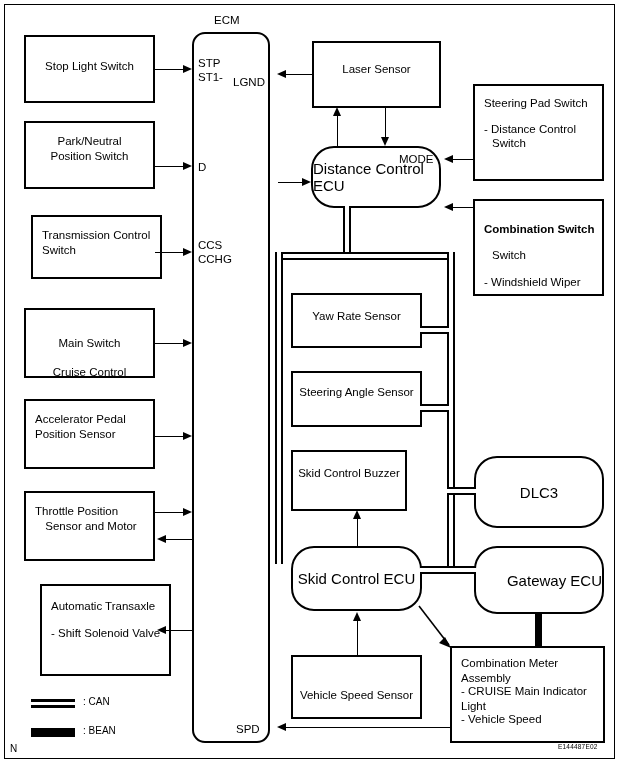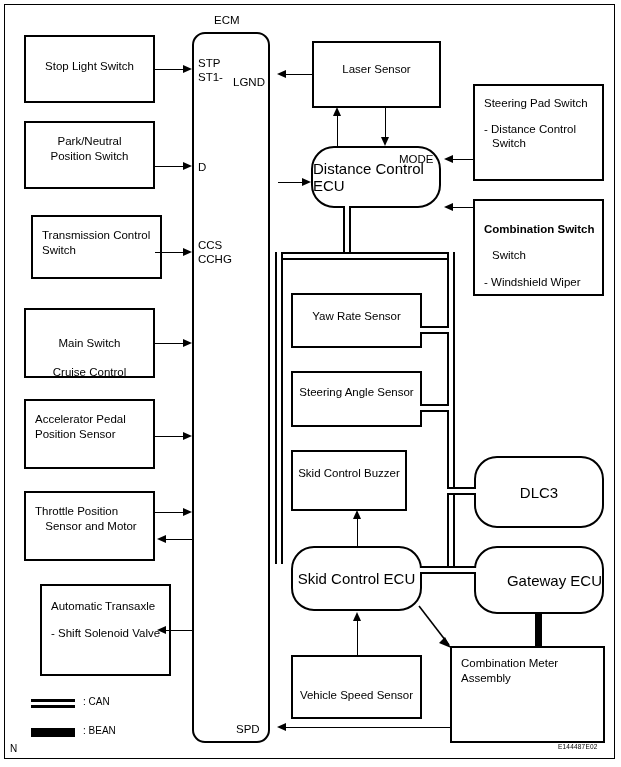--- a/index.html
+++ b/index.html
@@ -278,20 +278,22 @@
   <div class="ecu" style="left:474px; top:456px; width:130px; height:72px;">
     <span>DLC3</span>
   </div>
 
   <div class="ecu" style="left:474px; top:546px; width:130px; height:68px;justify-content:flex-end;">
     <span>Gateway ECU</span>
   </div>
 
   <div class="box" style="left:450px; top:646px; width:155px; height:97px;">
     <div class="label" style="top:8px;">Combination Meter Assembly</div>
+    <div class="label" style="top:36px;">- CRUISE Main Indicator Light</div>
+    <div class="label" style="top:64px;">- Vehicle Speed</div>
   </div>
 
   <div class="hline" style="left:155px; top:69px; width:30px;"></div>
   <div class="arrow right" style="left:183px; top:64.5px;"></div>
 
   <div class="hline" style="left:155px; top:166px; width:30px;"></div>
   <div class="arrow right" style="left:183px; top:161.5px;"></div>
 
   <div class="hline" style="left:155px; top:252px; width:30px;"></div>
   <div class="arrow right" style="left:183px; top:247.5px;"></div>

